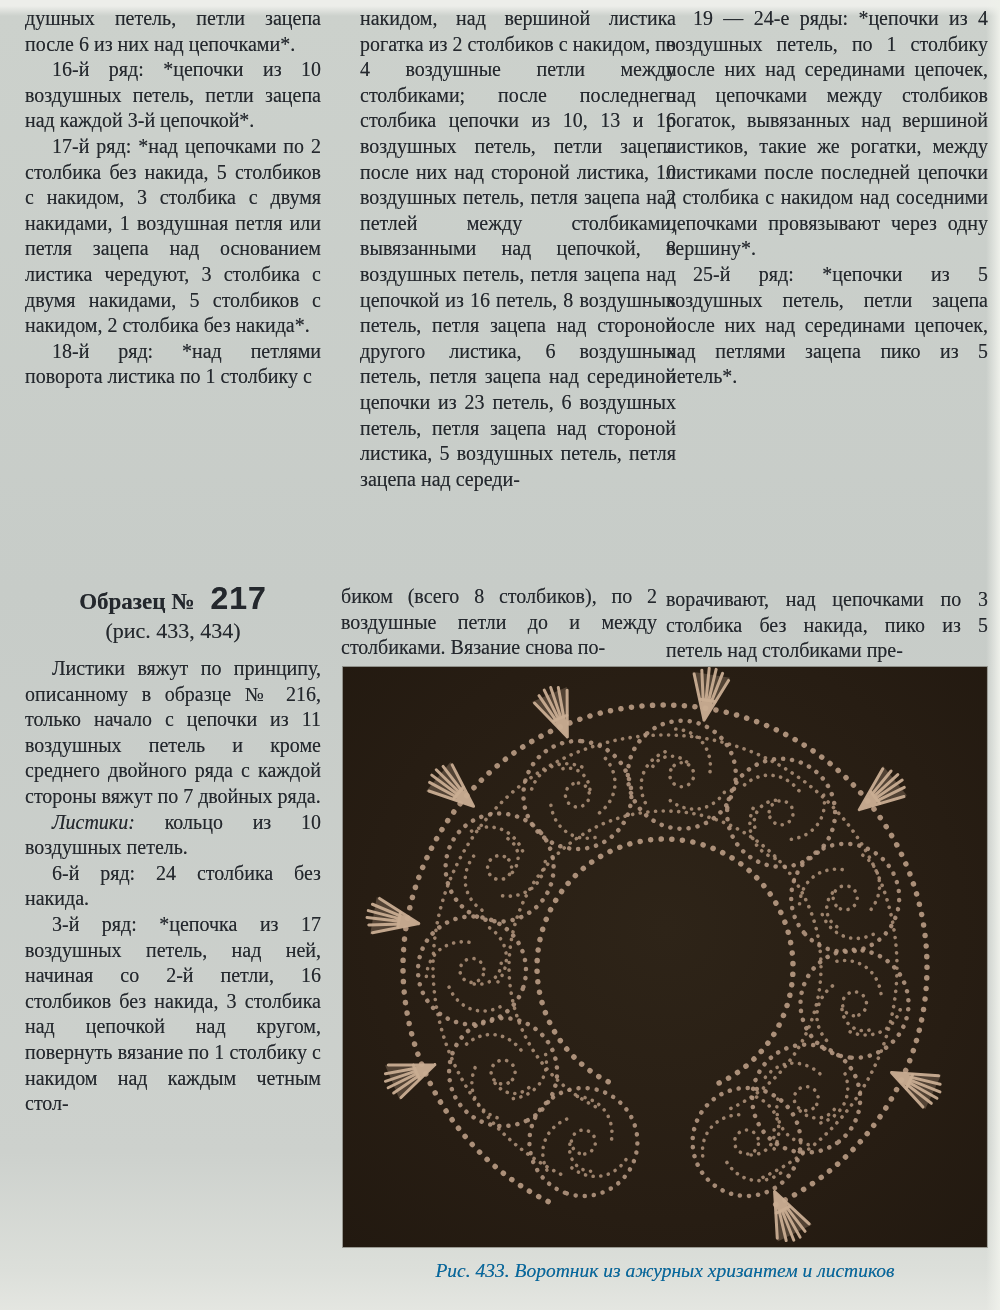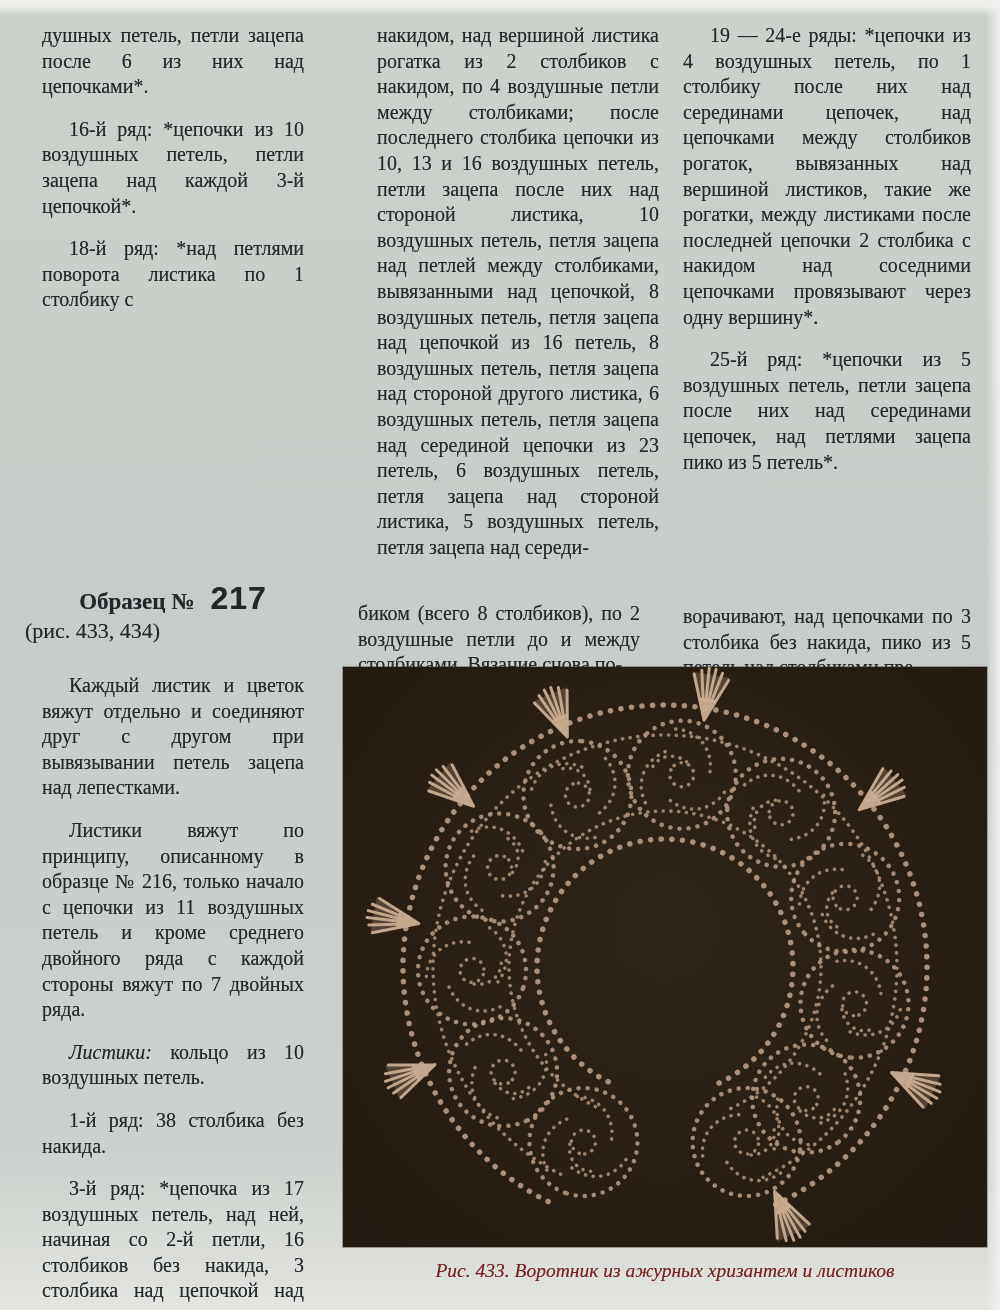--- a/index.html
+++ b/index.html
@@ -6,76 +6,76 @@
   body{
     width:1000px;height:1310px;position:relative;overflow:hidden;
     background:linear-gradient(180deg,#edeeea 0,#edeeea 6px,#ccd1cc 16px,#c7ccc8 45%,#cdd1cd 88%,#dcdfda 97%,#e4e6e1 100%);
     font-family:"Liberation Serif",serif;color:#24282d;
   }
   
   body::after{content:"";position:absolute;right:0;top:0;width:14px;height:100%;
     background:linear-gradient(90deg,rgba(240,240,236,0),#eef0ea);pointer-events:none}
   .col{position:absolute;text-align:justify;font-size:20px;line-height:25.6px;
     text-shadow:0 0 .6px rgba(46,50,58,.55)}
-  .col p{margin:17px;text-indent:27px;padding:0}
+  .col p{margin:0;text-indent:27px;padding:0}
   .col p.cont{text-indent:0}
   #c1{left:25px;top:6px;width:296px}
   #c2{left:360px;top:6px;width:316px}
   #c3{left:666px;top:6px;width:322px}
   .heading{position:absolute;left:25px;top:580px;width:296px;text-align:center;
     font-weight:bold;white-space:nowrap;text-shadow:0 0 .6px rgba(40,44,52,.6)}
   .h-pre{font-size:23px}
   .h-num{font-size:32px;margin-left:16px;font-family:"Liberation Sans",sans-serif;letter-spacing:1px}
-  .subheading{position:absolute;left:25px;top:618px;width:296px;text-align:left;font-size:22px;
+  .subheading{position:absolute;left:25px;top:618px;width:296px;text-align:center;font-size:22px;
     text-shadow:0 0 .6px rgba(46,50,58,.5)}
   #c4{left:25px;top:656px;width:296px}
   #c5{left:341px;top:584px;width:316px}
   #c6{left:666px;top:587px;width:322px}
   .lead-it{font-style:italic}
   .photo{position:absolute;left:343px;top:667px;width:644px;height:580px;
     background:radial-gradient(ellipse at 50% 45%,#2e2418 0%,#271d13 65%,#221910 100%);
     box-shadow:0 0 0 1px rgba(60,55,45,.4)}
   .photo svg{display:block;width:100%;height:100%}
   .caption{position:absolute;left:343px;top:1260px;width:644px;text-align:center;
-    font-style:italic;font-size:19.5px;color:#7f1d1d;text-shadow:0 0 .6px rgba(46,50,58,.5)}
+    font-style:italic;font-size:19.5px;color:#0369a1;text-shadow:0 0 .6px rgba(46,50,58,.5)}
   
   .d1{fill:none;stroke:#b79a82;stroke-width:5.5;stroke-dasharray:.1 10.5;stroke-linecap:round;opacity:.92}
   .d2{fill:none;stroke:#b2967f;stroke-width:4.5;stroke-dasharray:.1 9;stroke-linecap:round;opacity:.9}
   .d3{fill:none;stroke:#ad9179;stroke-width:3.6;stroke-dasharray:.1 7.6;stroke-linecap:round;opacity:.88}
   .tasl{stroke:#c9ad92;stroke-width:3;stroke-linecap:round;fill:none;opacity:.95}
   .tasf{fill:#c2a68b;opacity:.28;stroke:none}
 </style>
 </head>
 <body>
 
 <div class="col" id="c1">
   <p class="cont">душных петель, петли зацепа после 6 из них над цепочками*.</p>
   <p>16-й ряд: *цепочки из 10 воздушных петель, петли зацепа над каждой 3-й цепочкой*.</p>
+  <p>17-й ряд: *над цепочками по 2 столбика без накида, 5 столбиков с накидом, 3 столбика с двумя накидами, 1 воздушная петля или петля зацепа над основанием листика чередуют, 3 столбика с двумя накидами, 5 столбиков с накидом, 2 столбика без накида*.</p>
   <p>18-й ряд: *над петлями поворота листика по 1 столбику с</p>
 </div>
 
 <div class="col" id="c2">
   <p class="cont">накидом, над вершиной листика рогатка из 2 столбиков с накидом, по 4 воздушные петли между столбиками; после последнего столбика цепочки из 10, 13 и 16 воздушных петель, петли зацепа после них над стороной листика, 10 воздушных петель, петля зацепа над петлей между столбиками, вывязанными над цепочкой, 8 воздушных петель, петля зацепа над цепочкой из 16 петель, 8 воздушных петель, петля зацепа над стороной другого листика, 6 воздушных петель, петля зацепа над серединой цепочки из 23 петель, 6 воздушных петель, петля зацепа над стороной листика, 5 воздушных петель, петля зацепа над середи-</p>
 </div>
 
 <div class="col" id="c3">
   <p>19 — 24-е ряды: *цепочки из 4 воздушных петель, по 1 столбику после них над серединами цепочек, над цепочками между столбиков рогаток, вывязанных над вершиной листиков, такие же рогатки, между листиками после последней цепочки 2 столбика с накидом над соседними цепочками провязывают через одну вершину*.</p>
   <p>25-й ряд: *цепочки из 5 воздушных петель, петли зацепа после них над серединами цепочек, над петлями зацепа пико из 5 петель*.</p>
 </div>
 
 <div class="heading">
   <span class="h-pre">Образец №</span><span class="h-num">217</span>
 </div>
 <div class="subheading">(рис. 433, 434)</div>
 
 <div class="col" id="c4">
-  <p>Каждый листик и цветок вяжут отдельно и соединяют друг с другом при вывязывании петель зацепа над лепестками.</p>
   <p>Листики вяжут по принципу, описанному в образце № 216, только начало с цепочки из 11 воздушных петель и кроме среднего двойного ряда с каждой стороны вяжут по 7 двойных ряда.</p>
   <p><span class="lead-it">Листики:</span><span> кольцо из 10 воздушных петель.</span></p>
-  <p>1-й ряд: 38 столбика без накида.</p>
+  <p>6-й ряд: 24 столбика без накида.</p>
   <p>3-й ряд: *цепочка из 17 воздушных петель, над ней, начиная со 2-й петли, 16 столбиков без накида, 3 столбика над цепочкой над кругом, повернуть вязание по 1 столбику с накидом над каждым четным стол-</p>
 </div>
 
 <div class="col" id="c5">
   <p class="cont">биком (всего 8 столбиков), по 2 воздушные петли до и между столбиками. Вязание снова по-</p>
 </div>
 
 <div class="col" id="c6">
   <p class="cont">ворачивают, над цепочками по 3 столбика без накида, пико из 5 петель над столбиками пре-</p>
 </div>

